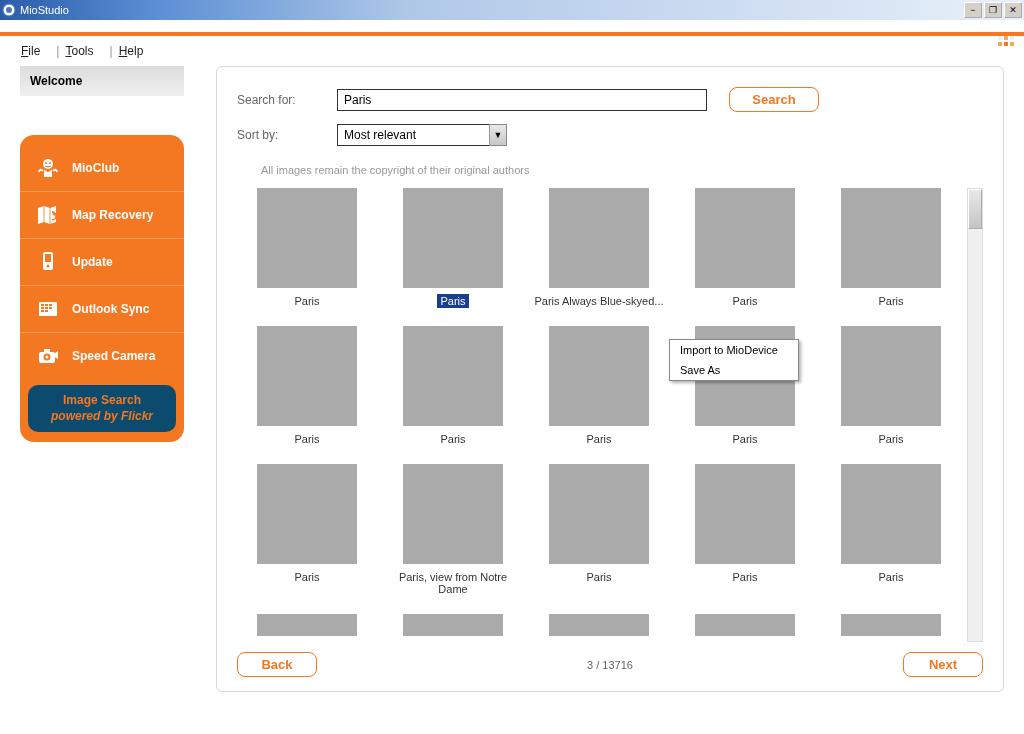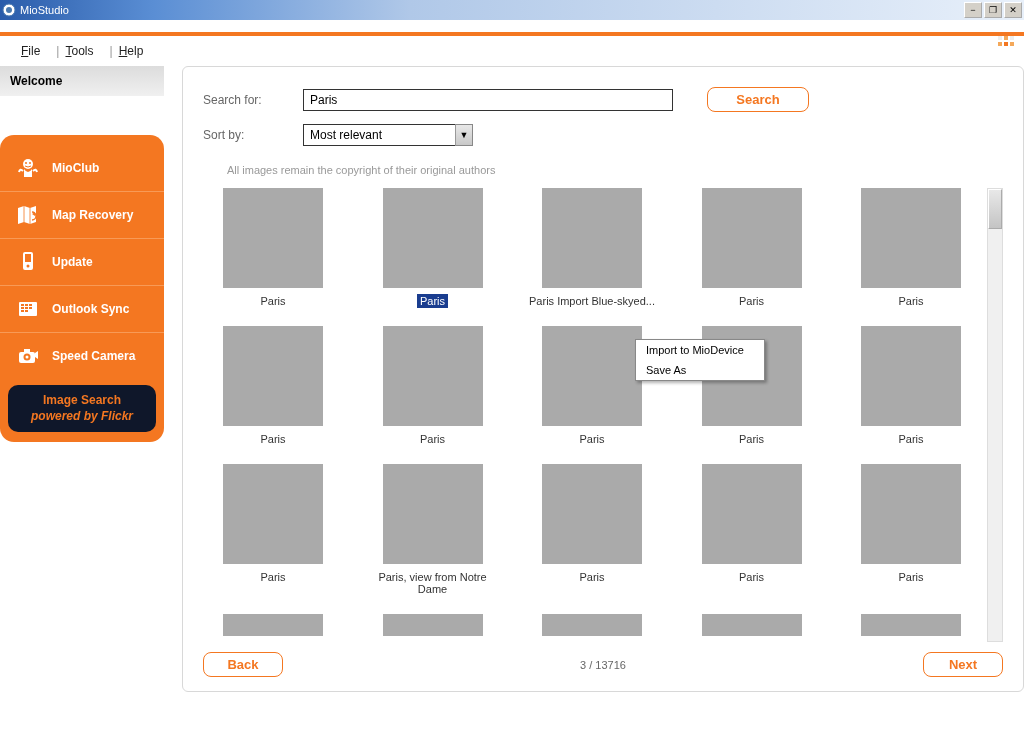--- a/index.html
+++ b/index.html
@@ -30,21 +30,21 @@
 .orange-dots span:nth-child(5) { background: #f47721; }
 .orange-dots span:nth-child(6) { background: #f4a85a; }
 
 .menubar {
   display: flex; align-items: center; padding: 8px 21px; font-size: 12px; color: #222;
 }
 .menubar .item { margin-right: 10px; cursor: pointer; }
 .menubar .item u { text-decoration: underline; }
 .menubar .sep { color: #999; margin: 0 6px; }
 
-.main { display: flex; padding: 0 0; gap: 18px; }
+.main { display: flex; padding: 0 20px; gap: 32px; }
 
 .sidebar { width: 164px; }
 .welcome-tab {
   background: linear-gradient(to bottom, #dcdcdc, #f0f0f0);
   border-bottom: 1px solid #fff;
   padding: 8px 10px; font-size: 12px; font-weight: bold;
 }
 .nav {
   margin-top: 38px;
   background: #f47721;
@@ -53,21 +53,21 @@
 }
 .nav-item {
   display: flex; align-items: center; padding: 10px 14px;
   color: #fff; font-size: 12px; font-weight: bold;
   border-top: 1px solid #f89a56;
   cursor: pointer;
 }
 .nav-item:first-child { border-top: none; }
 .nav-item .ic { width: 28px; height: 26px; margin-right: 10px; display: inline-flex; align-items: center; justify-content: center; }
 .nav-active {
-  margin: 6px 8px 2px; background: #0f172a; border-radius: 10px;
+  margin: 6px 8px 2px; background: #0c4a6e; border-radius: 10px;
   padding: 8px 6px; text-align: center; color: #f47721;
   font-size: 12px; font-weight: bold; line-height: 1.3;
 }
 .nav-active .sub { font-style: italic; font-weight: bold; color: #f47721; text-align: center; }
 
 .content {
   flex: 1; border: 1px solid #d8d8d8; border-radius: 6px;
   padding: 20px 20px 14px; position: relative; height: 626px;
   display: flex; flex-direction: column;
 }
@@ -89,21 +89,21 @@
 .select-btn {
   position: absolute; right: 0; top: 0; width: 18px; height: 22px;
   background: linear-gradient(#e8e8e8,#c8c8c8); border: 1px solid #888; border-left: 1px solid #999;
   display: flex; align-items: center; justify-content: center; font-size: 9px; pointer-events: none;
 }
 .btn {
   border: 1px solid #f47721; background: #fff; color: #f47721;
   border-radius: 8px; padding: 4px 20px; font-size: 13px; font-weight: bold;
   cursor: pointer;
 }
-.search-btn { margin-left: 34px; width: 102px; }
+.search-btn { margin-left: 22px; width: 90px; }
 .copyright { font-size: 11px; color: #999; margin: 6px 0 12px 24px; }
 
 .gallery-wrap { flex: 1; display: flex; overflow: hidden; margin-bottom: 10px; }
 .gallery {
   flex: 1; display: grid;
   grid-template-columns: repeat(5, 140px);
   justify-content: space-between;
   gap: 18px 2px;
   overflow: hidden;
   align-content: start;
@@ -280,21 +280,21 @@
         <input class="sort-select" readonly="" value="Most relevant" style="">
         <span class="select-btn">▼</span>
       </span>
     </div>
     <div class="copyright">All images remain the copyright of their original authors</div>
 
     <div class="gallery-wrap">
       <div class="gallery">
         <div class="thumb"><div class="img img-1"></div><span class="cap">Paris</span></div>
         <div class="thumb"><div class="img img-2"></div><span class="cap selected">Paris</span></div>
-        <div class="thumb"><div class="img img-3"></div><span class="cap">Paris Import Blue-skyed...</span></div>
+        <div class="thumb"><div class="img img-3"></div><span class="cap">Paris Always Blue-skyed...</span></div>
         <div class="thumb"><div class="img img-4"></div><span class="cap">Paris</span></div>
         <div class="thumb"><div class="img img-5"></div><span class="cap">Paris</span></div>
 
         <div class="thumb"><div class="img img-6"></div><span class="cap">Paris</span></div>
         <div class="thumb"><div class="img img-7"></div><span class="cap">Paris</span></div>
         <div class="thumb"><div class="img img-8"></div><span class="cap">Paris</span></div>
         <div class="thumb"><div class="img img-9"></div><span class="cap">Paris</span></div>
         <div class="thumb"><div class="img img-10"></div><span class="cap">Paris</span></div>
 
         <div class="thumb"><div class="img img-11"></div><span class="cap">Paris</span></div>

